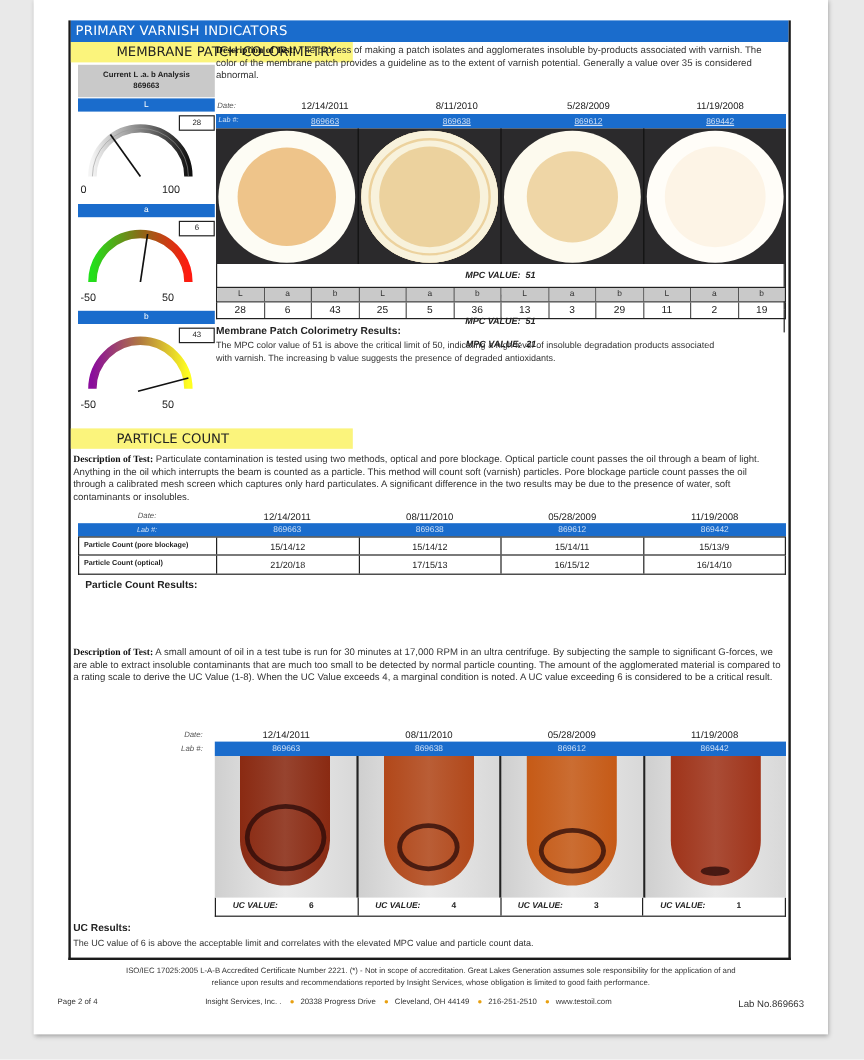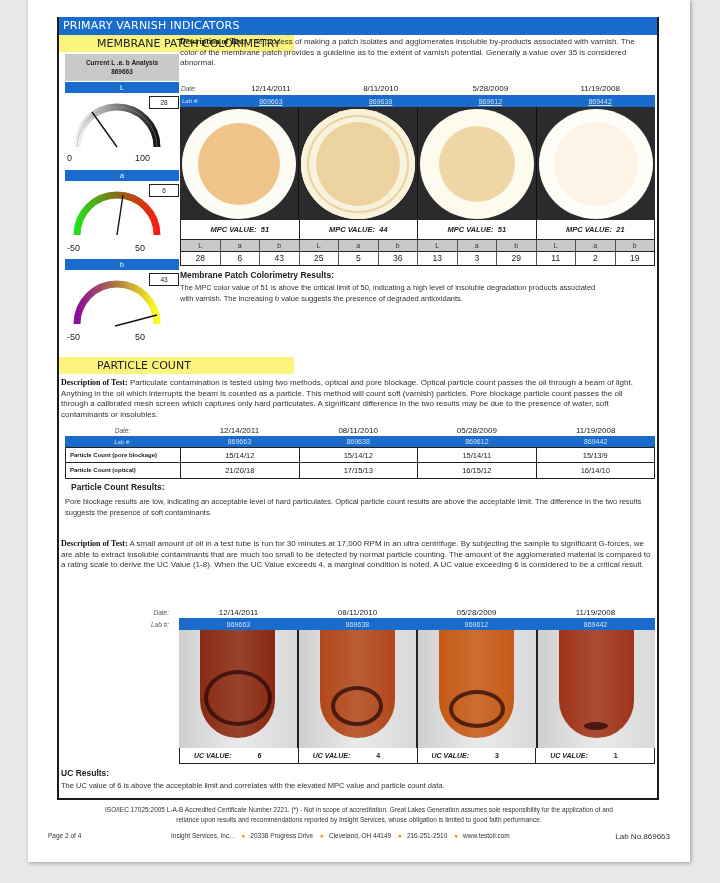--- a/index.html
+++ b/index.html
@@ -21,21 +21,21 @@
   .dates-row { display: flex; font-size: 8px; height: 14px; align-items: center; }
   .dates-row .lbl { width: 36px; font-style: italic; font-size: 6.5px; color: #555; padding-left: 1px; }
   .dates-row .d { flex: 1; text-align: center; }
   .lab-row { display: flex; height: 12px; align-items: center; background: #1a6ccc; color: #cfe0f6; font-size: 7px; }
   .lab-row .lbl { width: 36px; font-style: italic; font-size: 6px; padding-left: 2px; }
   .lab-row .d { flex: 1; text-align: center; text-decoration: underline; }
   .patch-row { display: flex; height: 113px; background: #2b2a2c; }
   .patch-cell { flex: 1; position: relative; border-right: 1px solid #111; display: flex; align-items: center; justify-content: center; }
   .patch-outer { width: 114px; height: 110px; border-radius: 50%; display: flex; align-items: center; justify-content: center; }
   .patch-inner { border-radius: 50%; }
-  .mpc-row { display: flex; height: 20px; border: 1px solid #222; border-top: none; }
+  .mpc-row { display: flex; height: 20px; border: 1px solid #222; border-top: none; flex-direction: column; }
   .mpc-cell { flex: 1; border-right: 1px solid #222; text-align: center; font-size: 7.5px; font-weight: bold; font-style: italic; line-height: 19px; }
   .mpc-cell:last-child { border-right: none; }
   .lab-grid { display: flex; border: 1px solid #222; border-top: none; }
   .lab-grid .c { flex: 1; text-align: center; border-right: 1px solid #555; }
   .lab-grid .c:last-child { border-right: none; }
   .hdrs .c { background: #c9c9c9; font-size: 7px; height: 11px; line-height: 11px; color: #333; }
   .vals .c { font-size: 8.5px; height: 13px; line-height: 13px; }
   .res-title { font-size: 8.5px; font-weight: bold; }
   
   .pt { position: absolute; left: 6px; width: 590px; }
@@ -243,21 +243,20 @@
             <span class="d">15/13/9</span>
         </div>
         <div class="pt-row">
           <span class="lbl">Particle Count (optical)</span>
           <span class="d">21/20/18</span>
             <span class="d">17/15/13</span>
             <span class="d">16/15/12</span>
             <span class="d">16/14/10</span>
         </div>
         <div class="res-title" style="margin:3px 0 0 6px;">Particle Count Results:</div>
-        <div class="desc" style="margin:5px 0 0 0;font-size:7.5px;">Pore blockage results are low, indicating an acceptable level of hard particulates. Optical particle count results are above the acceptable limit. The difference in the two results suggests the presence of soft contaminants.</div>
       </div>
     </div>
 
     <div style="position:relative;height:260px;">
       <div class="desc" style="margin:4px 6px 0 2px;"><b>Description of Test:</b><span> A small amount of oil in a test tube is run for 30 minutes at 17,000 RPM in an ultra centrifuge. By subjecting the sample to significant G-forces, we are able to extract insoluble contaminants that are much too small to be detected by normal particle counting. The amount of the agglomerated material is compared to a rating scale to derive the UC Value (1-8).  When the UC Value exceeds 4, a marginal condition is noted. A UC value exceeding 6 is considered to be a critical result.</span></div>
       <div class="uc" style="top:67px;">
         <div class="uc-date">
           <span class="lbl">Date:</span>
           <span class="d">12/14/2011</span>
             <span class="d">08/11/2010</span>

